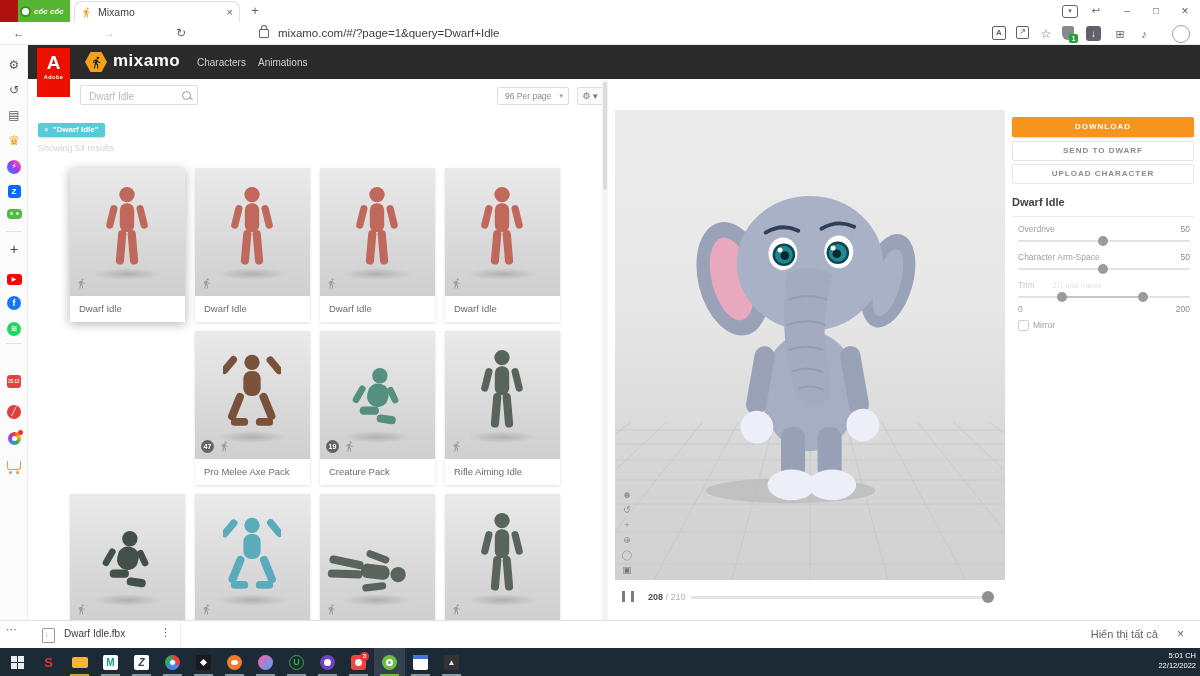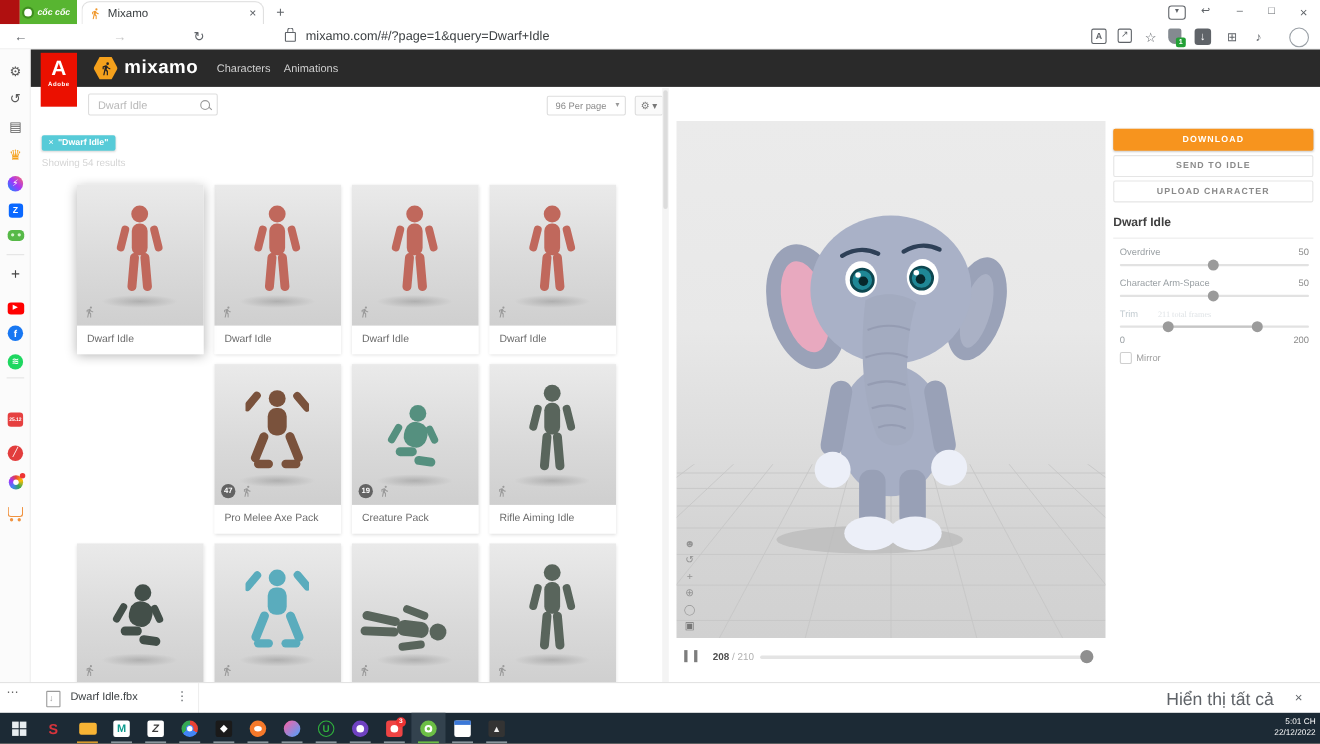--- a/index.html
+++ b/index.html
@@ -128,21 +128,21 @@
   .chk-label{position:absolute;left:1033px;top:320px;font-size:8.5px;color:#a0a0a0;}
 
   
   .dlbar{position:absolute;left:0;top:620px;width:1200px;height:28px;background:#fff;border-top:1px solid #e3e3e3;box-sizing:border-box;z-index:6;}
   .dl-more{position:absolute;left:6px;top:2px;font-size:11px;color:#666;}
   .fileic{position:absolute;left:42px;top:7px;width:11px;height:13px;border:1.2px solid #9a9a9a;border-radius:1px;}
   .fileic:after{content:"↓";position:absolute;left:1.5px;top:1px;font-size:8px;color:#9a9a9a;}
   .fname{position:absolute;left:64px;top:7px;font-size:10px;color:#3c4043;}
   .fmenu{position:absolute;left:160px;top:5px;font-size:11px;color:#5f6368;}
   .dl-div{position:absolute;left:180px;top:0;height:27px;border-left:1px solid #eee;}
-  .showall{position:absolute;right:42px;top:7px;font-size:16px;color:#5f6368;}
+  .showall{position:absolute;right:42px;top:7px;font-size:11px;color:#5f6368;}
   .dl-close{position:absolute;right:16px;top:6px;font-size:12px;color:#5f6368;}
 
   
   .taskbar{position:absolute;left:0;top:648px;width:1200px;height:28px;background:#1c2a35;z-index:7;}
   .tslot{position:absolute;top:0;width:31px;height:28px;display:flex;align-items:center;justify-content:center;}
   .tslot.active{background:#33424e;}
   .ind{position:absolute;bottom:0;left:6px;width:19px;height:2px;background:#8a979e;}
   .ind.orange{background:#d89b2c;} .ind.green{background:#6cbe45;}
   .start{width:13px;height:13px;position:relative;}
   .start i{position:absolute;width:6px;height:6px;background:#e8eef1;}
@@ -478,21 +478,21 @@
   <div class="playrow"></div>
   <div class="pause">
       <i style="left:0"></i>
       <i style="right:0"></i>
     </div>
   <div class="frameinfo"><b>208</b><span> / </span><span>210</span></div>
   <div class="timeline"></div>
   <div class="tl-handle"></div>
 
   <div class="btn btn-orange" style="top:117px">DOWNLOAD</div>
-  <div class="btn btn-ghost" style="top:141px">SEND TO IDLE</div>
+  <div class="btn btn-ghost" style="top:141px">SEND TO DWARF</div>
   <div class="btn btn-ghost" style="top:164px">UPLOAD CHARACTER</div>
 
   <div class="sp-title">Dwarf Idle</div>
   <div class="sp-row" style="top:224px"><span>Overdrive</span><span class="sp-val">50</span></div>
   <div class="track" style="top:240px">
       <span class="knob" style="left:80px"></span>
     </div>
   <div class="sp-row" style="top:252px"><span>Character Arm-Space</span><span class="sp-val">50</span></div>
   <div class="track" style="top:268px">
       <span class="knob" style="left:80px"></span>

